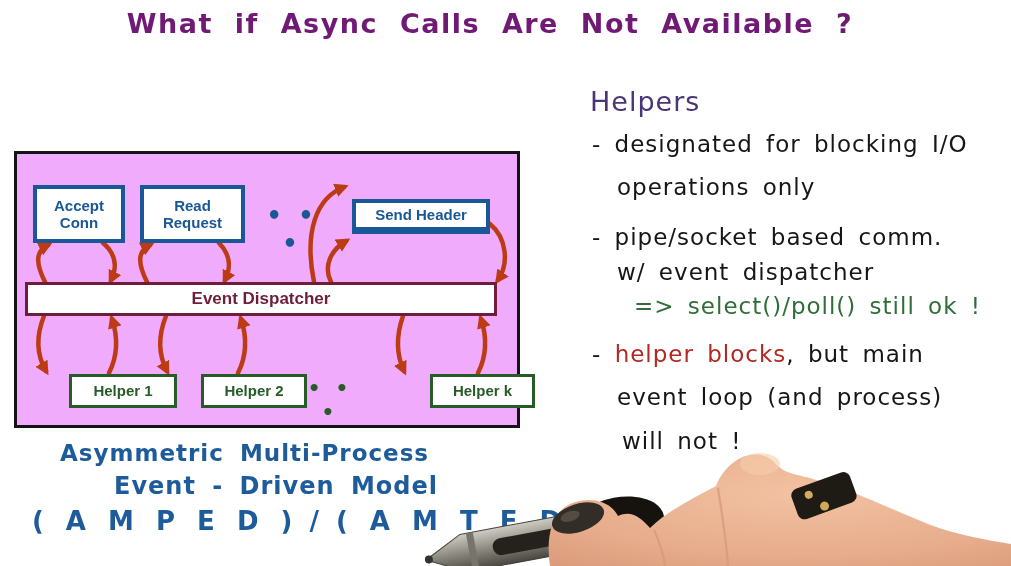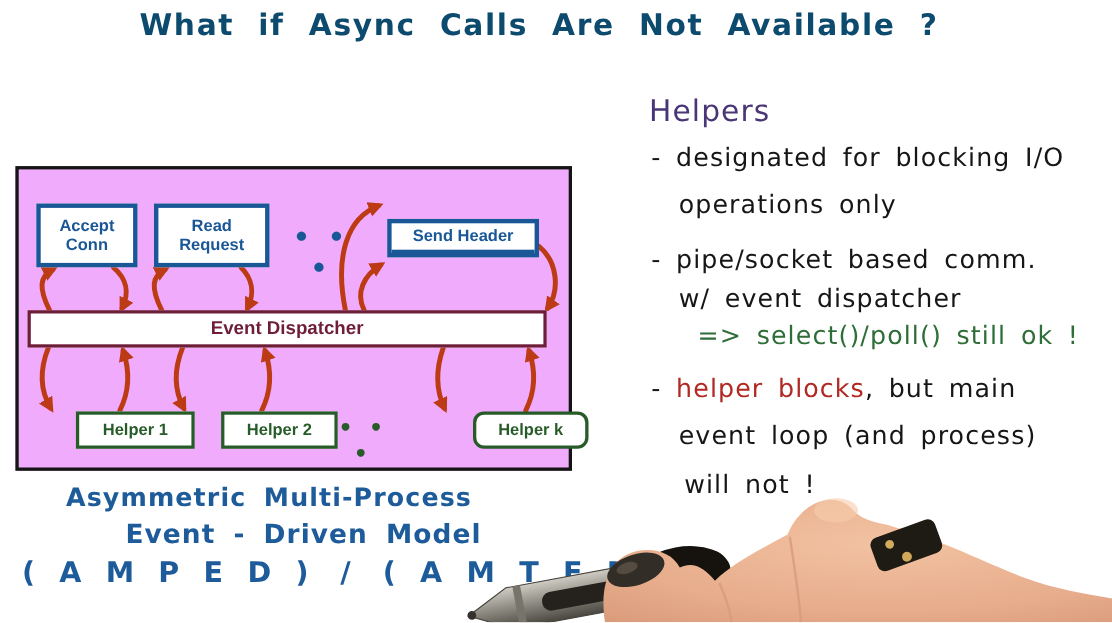--- a/index.html
+++ b/index.html
@@ -6,21 +6,21 @@
   body{
     width:1011px;height:566px;position:relative;overflow:hidden;
     background:#ffffff;font-family:"DejaVu Sans",sans-serif;
   }
   .abs{position:absolute;}
   .hw{position:absolute;white-space:nowrap;}
 
   
   .title{
     left:0;top:8px;width:980px;text-align:center;
-    font-size:27px;font-weight:bold;color:#0c4a6e;
+    font-size:27px;font-weight:bold;color:#701a75;
     letter-spacing:1.5px;word-spacing:11px;
   }
 
   
   .diagram{
     left:14px;top:151px;width:500px;height:271px;
     border:3px solid #141414;background:#f0abfc;
   }
   .diagram .arrows{position:absolute;left:0;top:0;}
   .dbox{
@@ -37,21 +37,21 @@
     border:3px solid #6e1e38;color:#6e1e38;font-size:17px;}
   .green-box{border:3px solid #275c28;color:#275c28;font-size:15px;margin-left:44px;}
   .dots{position:absolute;font-weight:bold;letter-spacing:4px;text-align:center;}
   .dots-top{left:240px;top:48px;width:70px;font-size:24px;color:#1a5796;}
   .dots-bottom{left:278px;top:222px;width:70px;font-size:20px;color:#275c28;}
 
   
   .cap{color:#1d5b9a;font-weight:bold;letter-spacing:1px;word-spacing:7px;text-align:center;}
   .cap1{left:60px;top:440px;width:360px;font-size:23px;}
   .cap2{left:96px;top:472px;width:360px;font-size:24px;}
-  .cap3{left:115px;top:506px;width:400px;font-size:26px;display:flex;justify-content:center;gap:26px;letter-spacing:3px;}
+  .cap3{left:115px;top:506px;width:400px;font-size:26px;display:flex;justify-content:center;gap:14px;letter-spacing:3px;}
 
   
   .note{font-size:23px;color:#161616;letter-spacing:1px;word-spacing:5px;}
   .heading{left:590px;top:86px;font-size:27px;color:#4a3676;letter-spacing:1px;}
   .n-b1l1{left:592px;top:131px;}
   .n-b1l2{left:617px;top:174px;}
   .n-b2l1{left:592px;top:224px;}
   .n-b2l2{left:617px;top:259px;}
   .n-b2l3{left:634px;top:293px;color:#2f6e38;}
   .n-b3l1{left:592px;top:341px;}
@@ -98,21 +98,21 @@
 
   <div class="stack">
     <div class="cell-top">Send Header</div>
   </div>
 
   <div class="dbox dispatcher">Event Dispatcher</div>
 
   <div class="dbox green-box" style="left:8px;top:220px;width:102px;height:28px;">Helper 1</div>
   <div class="dbox green-box" style="left:140px;top:220px;width:100px;height:28px;">Helper 2</div>
   <div class="dots dots-bottom">• • •</div>
-  <div class="dbox green-box" style="left:369px;top:220px;width:99px;height:28px;border-radius:10px;">Helper k</div>
+  <div class="dbox green-box" style="left:369px;top:220px;width:99px;height:28px;">Helper k</div>
 </div>
 
 <div class="hw cap cap1">Asymmetric Multi-Process</div>
 <div class="hw cap cap2">Event - Driven Model</div>
 <div class="hw cap cap3">
   <span>( A M P E D )</span>
   <span>/</span>
   <span>( A M T E D )</span>
 </div>
 

